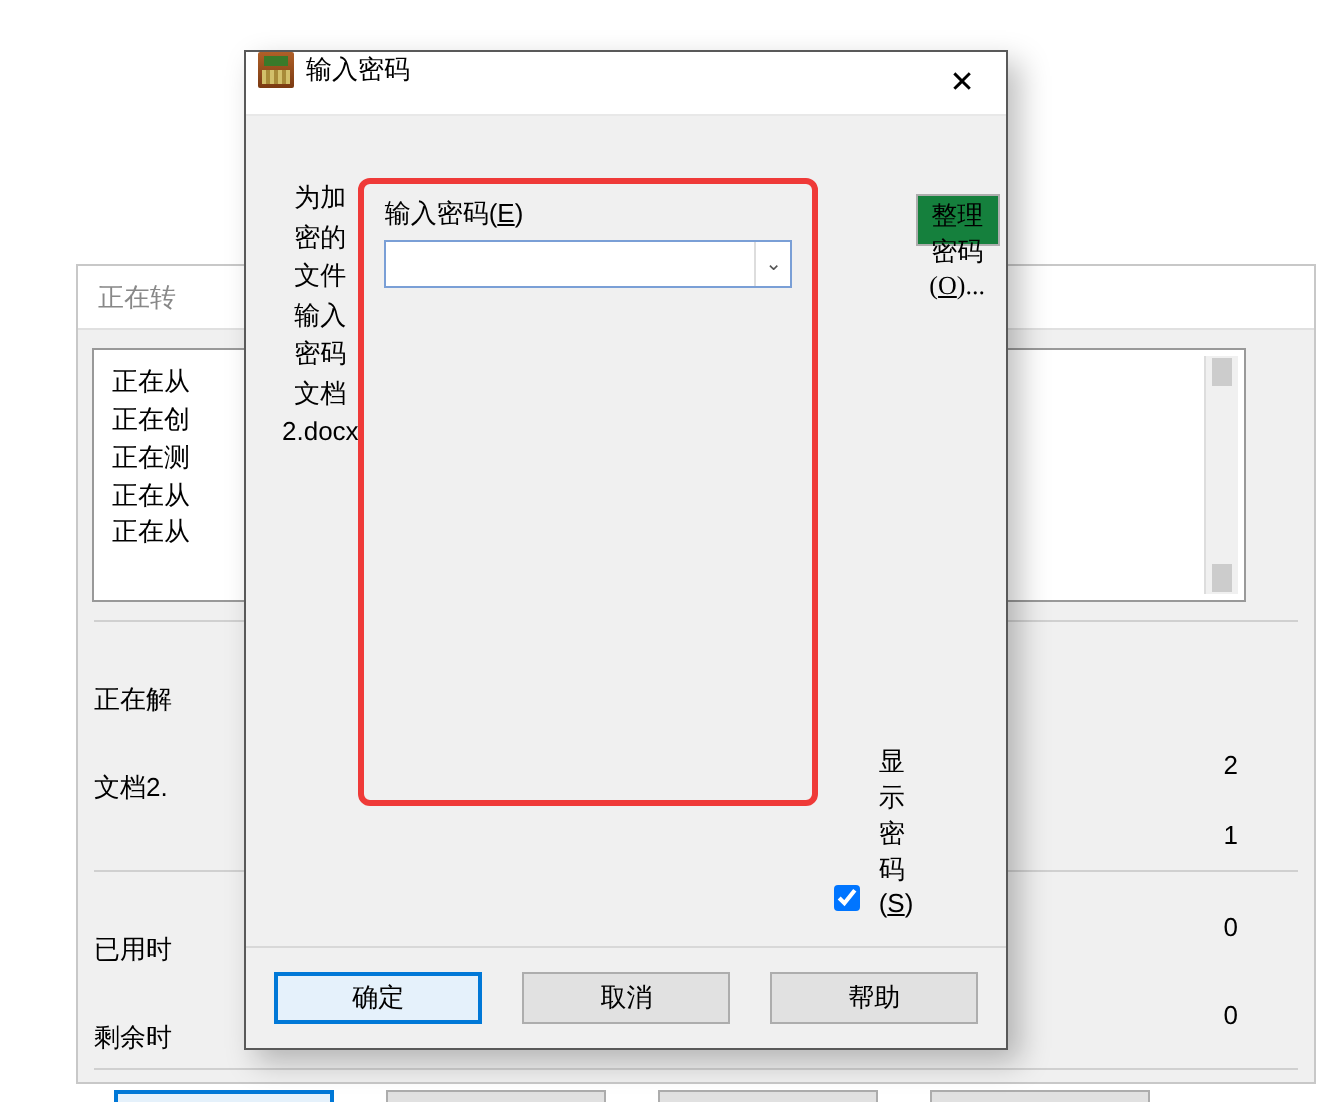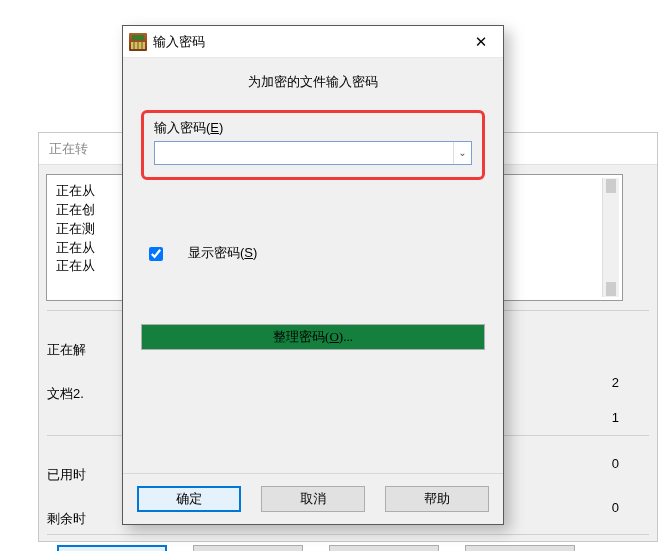--- a/index.html
+++ b/index.html
@@ -103,21 +103,21 @@
     background: #f0f0f0;
     border: 1px solid #595959;
     box-shadow: 6px 6px 14px rgba(0,0,0,0.25);
     display: flex;
     flex-direction: column;
   }
   .pwd-titlebar {
     height: 32px;
     background: #fff;
     display: flex;
-    align-items: center;
+    align-items: flex-start;
     padding-left: 6px;
     border-bottom: 1px solid #e8e8e8;
   }
   .app-icon {
     width: 18px; height: 18px;
     margin-right: 6px;
     position: relative;
     background: linear-gradient(#b06028,#7a3a12);
     border-radius: 1px;
   }
@@ -136,23 +136,23 @@
   .title-label { flex: 1; font-size: 13px; }
   .close-btn {
     width: 44px; height: 30px;
     display: flex; align-items: center; justify-content: center;
     font-size: 15px;
     font-family: Arial, sans-serif;
   }
 
   .pwd-body {
     flex: 1;
-    padding: 14px 18px 10px 18px;
-    display: flex;
-    flex-direction: column;
+    padding: 31px 18px 10px 18px;
+    display: flex;
+    flex-direction: row;
   }
 
   .prompt {
     text-align: center;
     line-height: 1.5;
     margin-bottom: 18px;
   }
 
   .highlight-box {
     border: 3px solid #ef3a38;
@@ -180,22 +180,22 @@
   .combo .drop {
     width: 18px;
     display:flex; align-items:center; justify-content:center;
     color:#555;
     font-size:10px;
     border-left:1px solid #ddd;
   }
 
   .check-row {
     display: flex;
-    align-items: flex-start;
-    gap: 22px;
+    align-items: flex-end;
+    gap: 6px;
     margin: 4px 0 4px 4px;
   }
   .check-row input[type=checkbox] {
     width: 14px; height: 14px;
   }
 
   .gap-large { height: 48px; }
 
   .organize-btn {
     width: 100%;
@@ -286,20 +286,21 @@
     <span class="app-icon"></span>
     <span class="title-label">输入密码</span>
     <div class="close-btn">
       <span>✕</span>
     </div>
   </div>
 
   <div class="pwd-body">
     <div class="prompt">
       <div>为加密的文件输入密码</div>
+      <div>文档2.docx</div>
     </div>
 
     <div class="highlight-box">
       <div class="field-label">
         <span>输入密码(</span><span class="underline">E</span><span>)</span>
       </div>
       <div class="combo">
         <input type="text" value="" style="">
         <div class="drop">⌄</div>
       </div>

